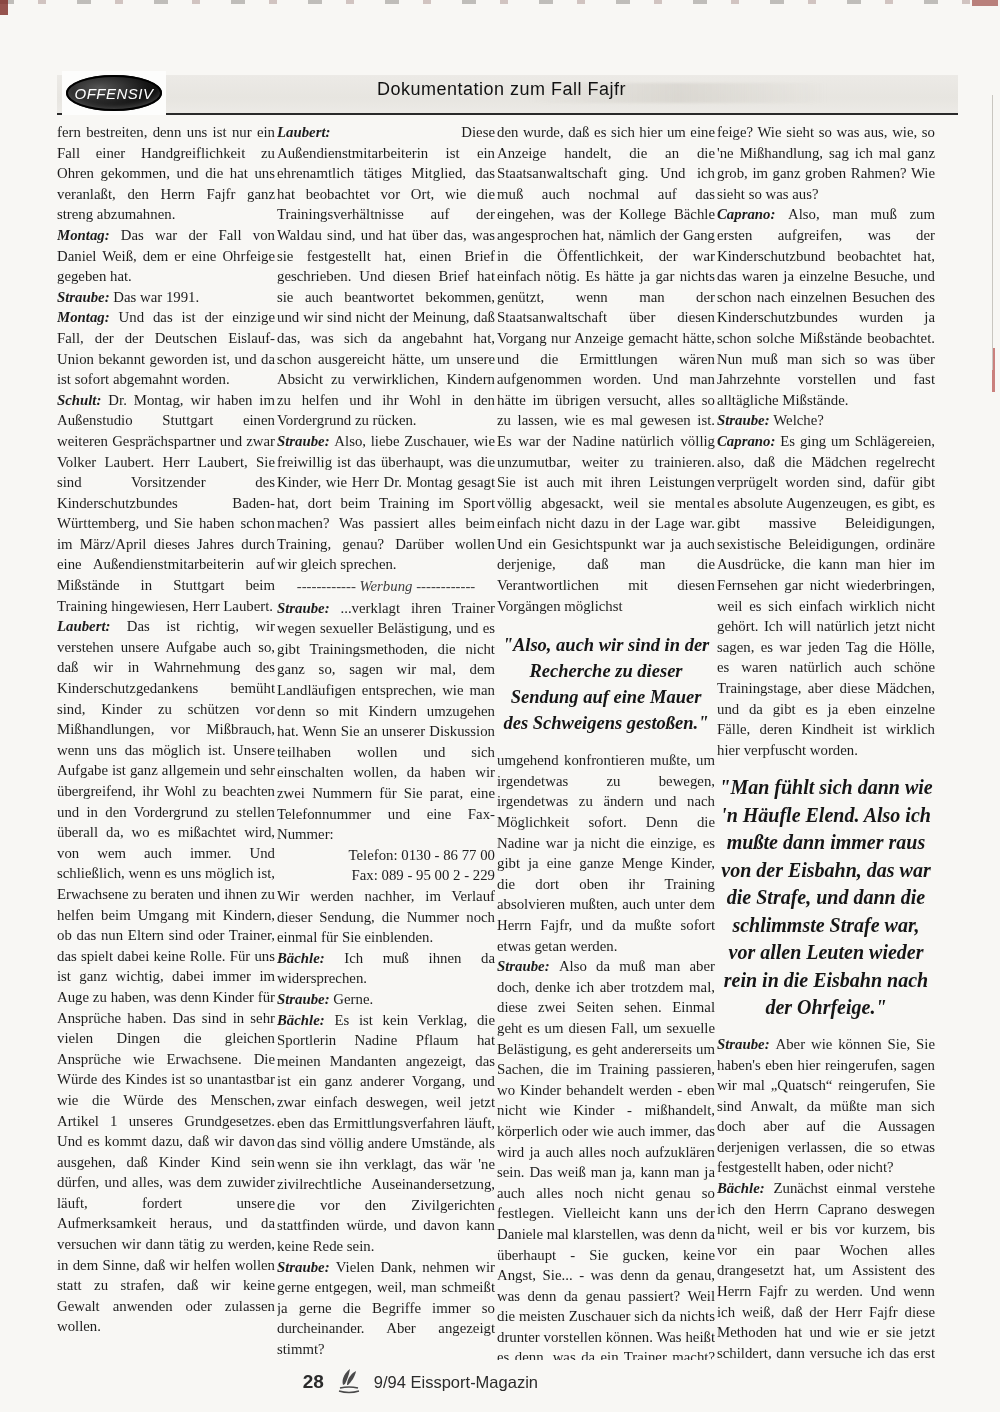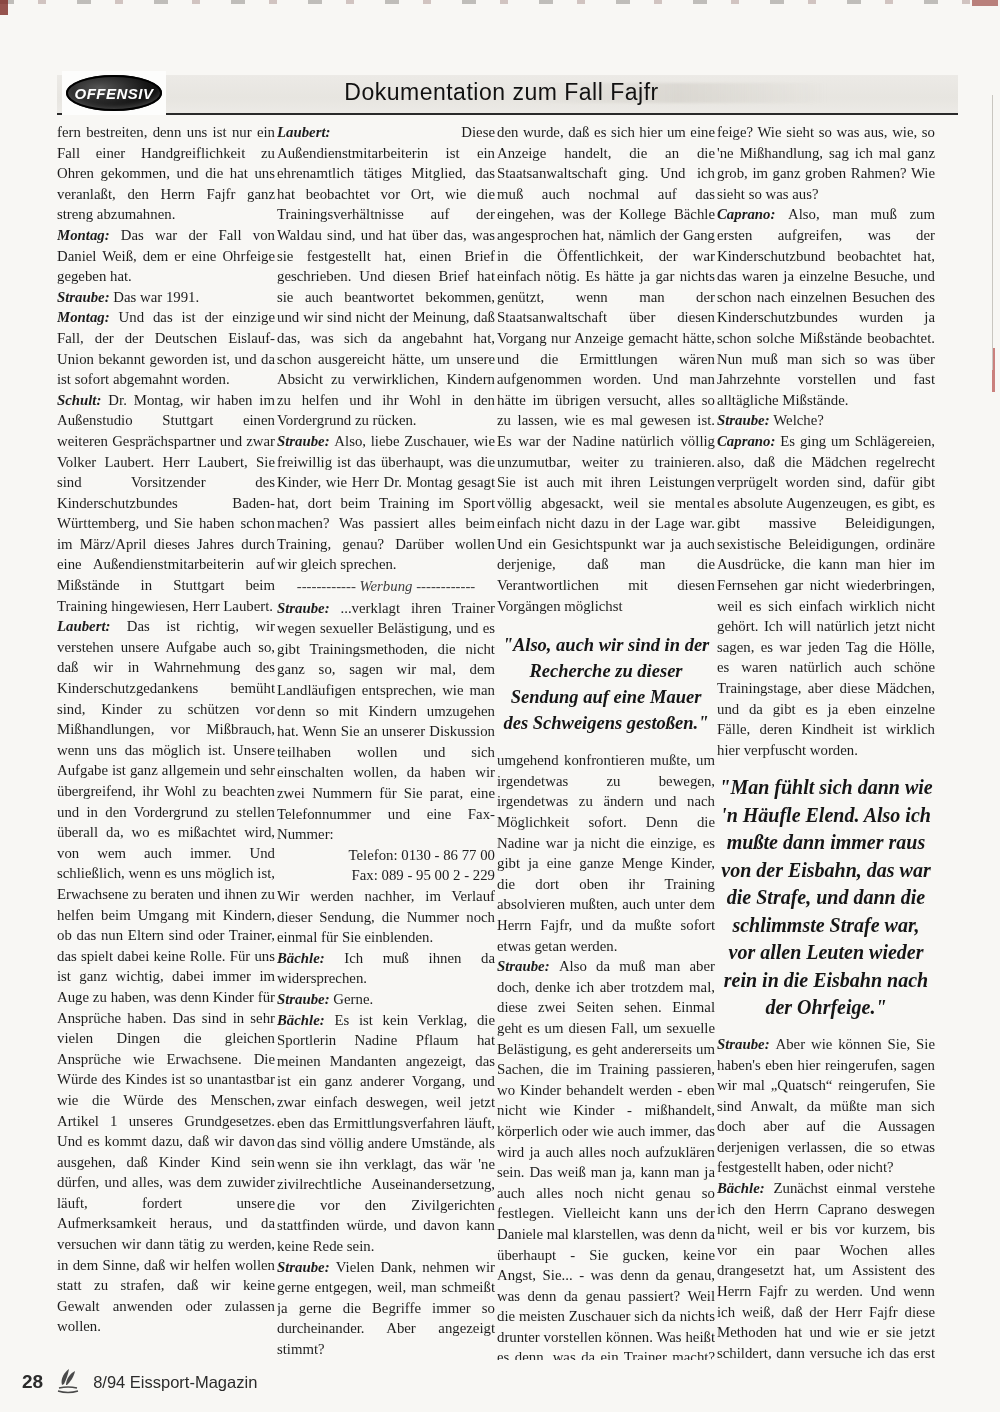--- a/index.html
+++ b/index.html
@@ -32,35 +32,35 @@
   }
   .ghost{
     position:absolute;right:130px;top:8px;width:300px;height:20px;
     background:linear-gradient(90deg,transparent,rgba(180,175,165,.25),transparent);
     filter:blur(1px);
   }
   .page-title{
     margin:0;position:absolute;left:0;right:12px;top:4px;
     text-align:center;
     font-family:"Liberation Sans", sans-serif;
-    font-size:23px;font-weight:400;letter-spacing:.5px;color:#111;
+    font-size:18px;font-weight:400;letter-spacing:.5px;color:#111;
   }
   .logo{
     position:absolute;left:5px;top:-4px;width:104px;height:44px;
     background:#fdfdfc;display:flex;align-items:center;justify-content:center;
   }
   .logo-oval{
     width:96px;height:36px;border-radius:50%;
     background:radial-gradient(ellipse at 35% 35%, #555 0%, #141414 55%, #000 100%);
     display:flex;align-items:center;justify-content:center;
     box-shadow:inset 0 0 0 2px #000, inset 0 -4px 6px rgba(255,255,255,.25);
   }
   .logo-text{
     color:#fff;font-family:"Liberation Sans", sans-serif;
-    font-weight:700;font-style:italic;font-size:15px;letter-spacing:.5px;
+    font-weight:400;font-style:italic;font-size:15px;letter-spacing:.5px;
   }
 
   
   .columns{
     position:absolute;left:57px;top:122px;width:902px;height:1238px;
     display:flex;gap:2px;
   }
   .col{
     width:218px;height:1238px;overflow:hidden;
     font-size:14.8px;line-height:20.6px;
@@ -73,23 +73,23 @@
     font-weight:700;font-style:italic;text-align:center;
     font-size:18.5px;line-height:26px;
     margin:16px 2px 14px 2px;color:#161616;
   }
   .pullquote.large{
     font-size:20px;line-height:27.5px;margin:14px 0 12px 0;
   }
 
   
   .footer{
-    position:absolute;left:22px;top:1365px;width:500px;height:34px;
+    position:absolute;left:38px;top:1365px;width:500px;height:34px;
     display:flex;align-items:center;gap:10px;
-    font-family:"Liberation Sans", sans-serif;color:#2b2b2b;
+    font-family:"Liberation Sans", sans-serif;color:#2b2b2b;justify-content:flex-end;
   }
   .pagenum{font-size:19px;font-weight:700;}
   .issue{font-size:16.5px;}
   .skate{flex:0 0 auto;}
 </style>
 </head>
 <body>
 
 <div>
 
@@ -149,16 +149,16 @@
     </main>
 
   <footer class="footer">
     <span class="pagenum">28</span>
     <svg class="skate" width="30" height="30" viewBox="0 0 30 30" aria-hidden="true">
       <path d="M9 18 C7 11, 12 5, 16 2 C15 8, 13 13, 11 17 Z" fill="#4a4a4a"></path>
       <path d="M13 18 C13 11, 18 6, 22 4 C21 10, 17 15, 14 18 Z" fill="#4a4a4a"></path>
       <path d="M6 21 Q15 19, 24 21" fill="none" stroke="#4a4a4a" stroke-width="1.6"></path>
       <path d="M5 24 Q15 27, 25 24" fill="none" stroke="#4a4a4a" stroke-width="1.4"></path>
     </svg>
-    <span class="issue">8/94 Eissport-Magazin</span>
+    <span class="issue">9/94 Eissport-Magazin</span>
   </footer>
 
 </div>
 
 </body></html>

